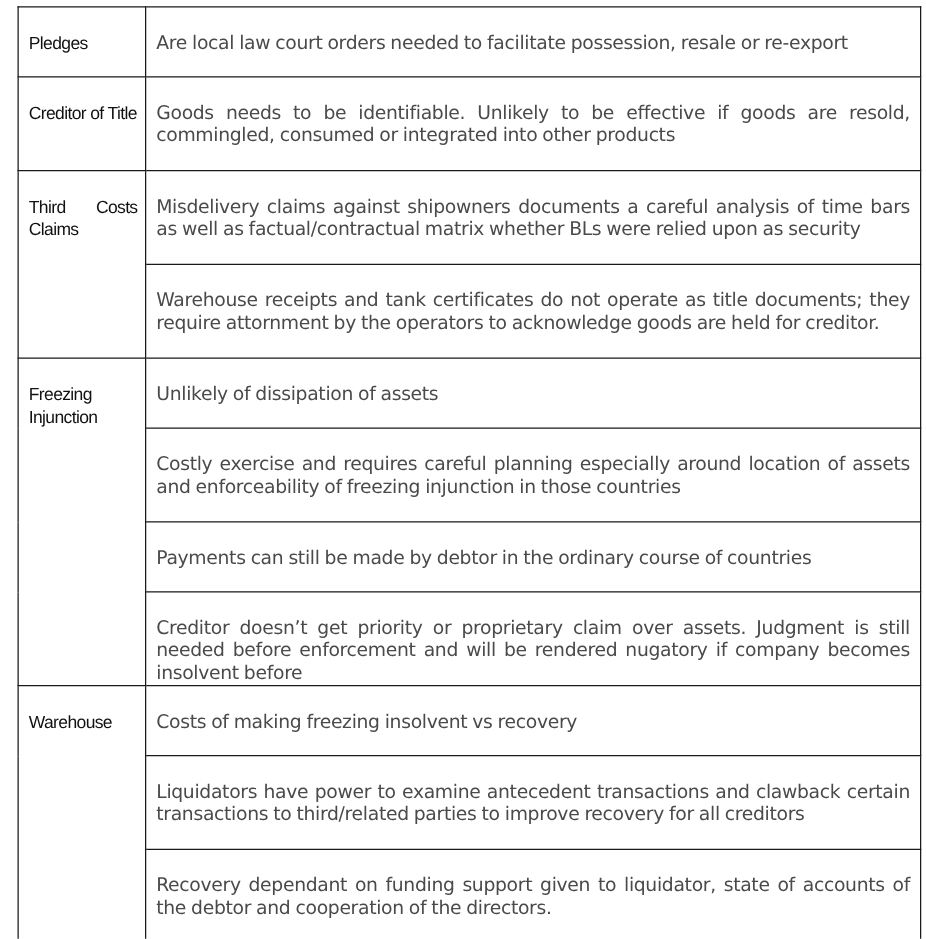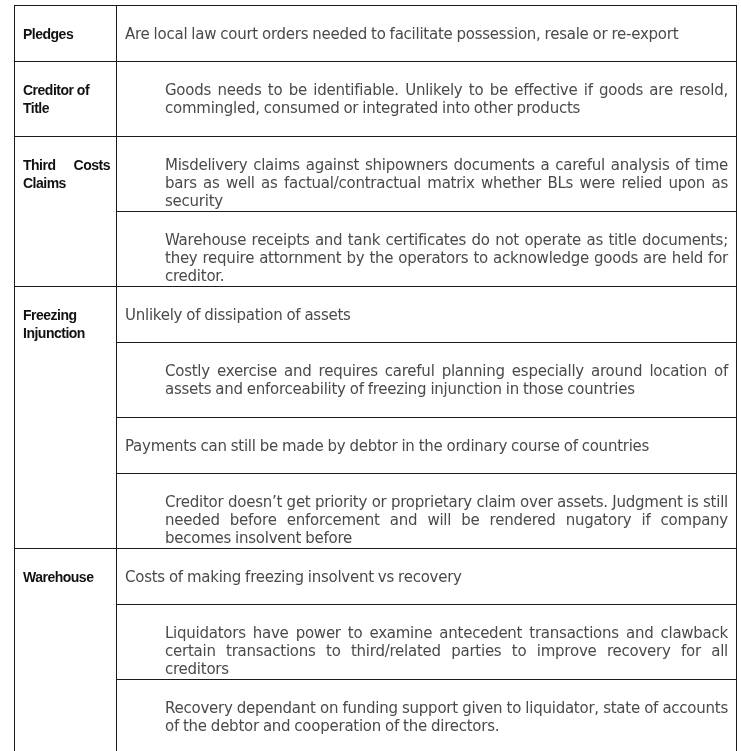--- a/index.html
+++ b/index.html
@@ -27,21 +27,21 @@
     }
     table.remedies td {
       border: 1.3px solid #1a1a1a;
       vertical-align: top;
       padding: 0;
     }
     td.cat {
       width: 101px;
       padding: 19px 6px 0 8px !important;
       font-family: "Liberation Sans", sans-serif;
-      font-weight: bold;
+      font-weight: normal;
       font-size: 14px;
       line-height: 18px;
       color: #111111;
       letter-spacing: -0.5px;
     }
     td.cat .cat-text.justified {
       text-align: justify;
       text-align-last: left;
     }
     td.desc {
@@ -53,21 +53,21 @@
       letter-spacing: -0.25px;
       word-spacing: -0.5px;
     }
     td.desc .desc-text {
       text-align: justify;
       text-align-last: left;
     }
     td.desc.h55 { height: 55px; }
     td.desc.h74 { height: 74px; }
     td.desc .pad1 { padding-top: 19px; }
-    td.desc .pad2 { padding-top: 19px; margin-left: 40px; }
+    td.desc .pad2 { padding-top: 19px; }
   </style>
 </head>
 <body>
 
 <div class="sheet">
   <table class="remedies">
     <colgroup>
       <col style="width:102px">
       <col style="width:620px">
     </colgroup>

